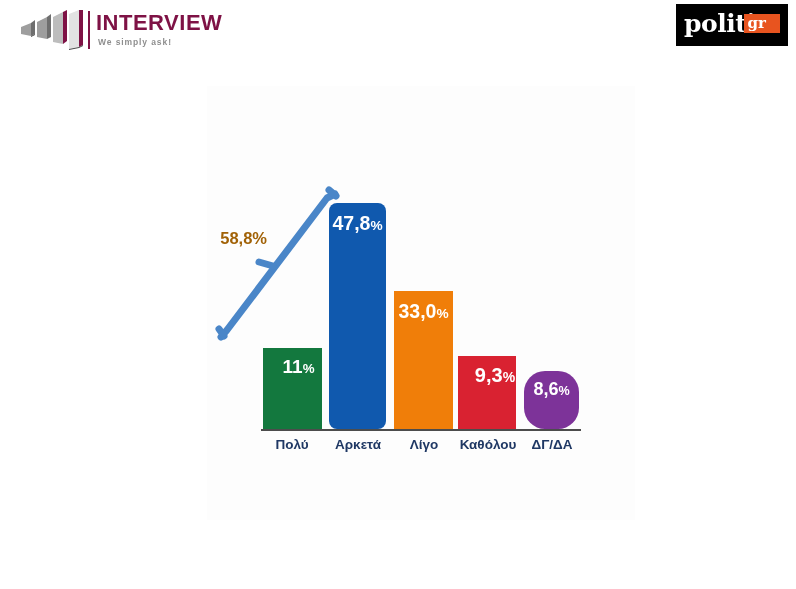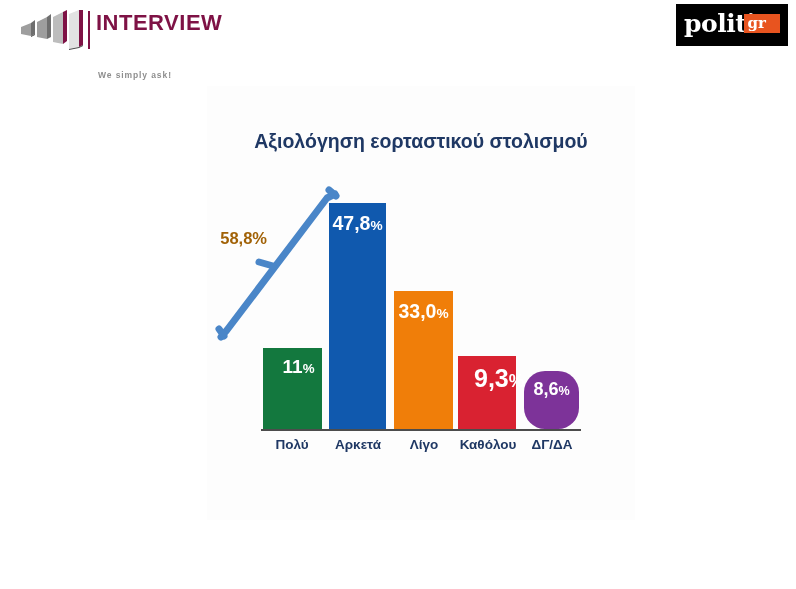--- a/index.html
+++ b/index.html
@@ -12,21 +12,21 @@
   }
   .root{position:relative;width:796px;height:589px;}
 
   
   .brand{position:absolute;left:18px;top:8px;width:190px;height:44px;text-align:right;}
   .brand-mark{position:absolute;left:0;top:2px;width:70px;height:40px;}
   .brand-divider{position:absolute;left:70px;top:3px;width:2px;height:38px;background:#7E1245;}
   .brand-word{position:absolute;left:78px;top:4px;font-size:22px;font-weight:bold;
     letter-spacing:.5px;color:#7E1245;line-height:22px;}
   .brand-tag{position:absolute;left:80px;top:29px;font-size:8.5px;font-weight:bold;
-    letter-spacing:.9px;color:#8E8E8E;line-height:10px;margin-top:33px;}
+    letter-spacing:.9px;color:#8E8E8E;line-height:10px;}
 
   .politic{position:absolute;left:676px;top:4px;width:112px;height:42px;background:#000000;}
   .politic-word{position:absolute;left:8px;top:6px;font-family:"DejaVu Serif", serif;
     font-size:25px;font-weight:bold;color:#ffffff;line-height:28px;letter-spacing:-.5px;}
   .politic-gr{position:absolute;right:8px;top:10px;background:#E8541F;color:#ffffff;
     font-family:"DejaVu Serif", serif;font-size:15px;font-weight:bold;
     padding:1px 14px 2px 4px;line-height:16px;}
 
   .headline{position:absolute;left:228px;top:30px;width:396px;text-align:center;
     font-size:14.5px;font-weight:bold;color:#111111;line-height:21px;}
@@ -39,29 +39,29 @@
 
   .plot{position:absolute;left:207px;top:160px;width:428px;height:300px;}
 
   
   .bar{position:absolute;bottom:31px;}
   .bar .val{position:absolute;left:0;right:0;text-align:center;color:#ffffff;
     font-weight:bold;white-space:nowrap;}
   .bar .val .pct{font-size:.70em;}
 
   .bar-1{left:56px;width:59px;height:81px;background:#13783E;}
-  .bar-2{left:122px;width:57px;height:226px;background:#1059AE;}
+  .bar-2{left:122px;width:57px;height:226px;background:#1059AE;border-radius:8px;}
   .bar-3{left:187px;width:59px;height:138px;background:#F07E09;}
   .bar-4{left:251px;width:58px;height:73px;background:#D92231;}
   .bar-5{left:317px;width:55px;height:58px;background:#7D3399;border-radius:21px;}
 
   .bar-1 .val{top:8px;font-size:19px;padding-left:12px;}
   .bar-2 .val{top:9px;font-size:19.5px;}
   .bar-3 .val{top:9px;font-size:19.5px;}
-  .bar-4 .val{top:8px;font-size:25px;padding-left:16px;}
+  .bar-4 .val{top:8px;font-size:20px;padding-left:16px;}
   .bar-5 .val{top:8px;font-size:18px;}
 
   .axis-line{position:absolute;left:54px;top:269px;width:320px;height:2px;background:#4C4C4C;}
 
   .cat{position:absolute;top:276px;text-align:center;font-size:13.5px;
     font-weight:bold;color:#1F3864;line-height:18px;}
   .cat-1{left:50px;width:70px;}
   .cat-2{left:115px;width:72px;}
   .cat-3{left:182px;width:70px;}
   .cat-4{left:244px;width:74px;}
@@ -95,21 +95,20 @@
     <div class="brand-tag">We simply ask!</div>
   </div>
 
   <div class="politic">
     <div class="politic-word">politic</div>
     <div class="politic-gr">gr</div>
   </div>
 
 
   <div class="panel"></div>
-  <div class="chart-title">Αξιολόγηση εορταστικού στολισμού</div>
 
   <div class="plot">
 
     <svg class="brace" viewBox="0 0 140 165">
       <path d="M 14 157 L 20 150 L 120 18 L 128 14" fill="none" stroke="#4A86C8" stroke-width="7" stroke-linecap="round" stroke-linejoin="round"></path>
       <path d="M 12 149 L 17 156" fill="none" stroke="#4A86C8" stroke-width="7" stroke-linecap="round"></path>
       <path d="M 122 10 L 129 16" fill="none" stroke="#4A86C8" stroke-width="7" stroke-linecap="round"></path>
       <path d="M 52 82 L 66 86" fill="none" stroke="#4A86C8" stroke-width="7" stroke-linecap="round"></path>
     </svg>
     <div class="annot">58,8%</div>

